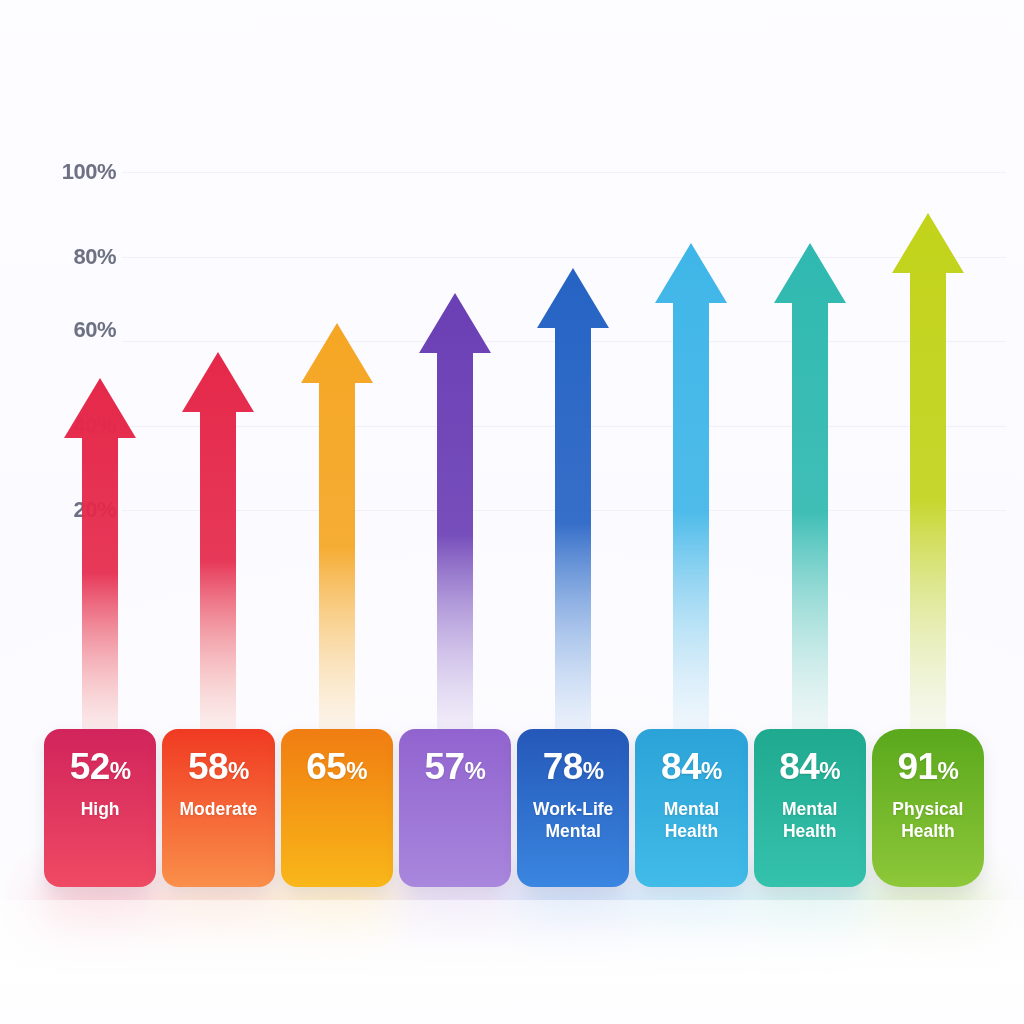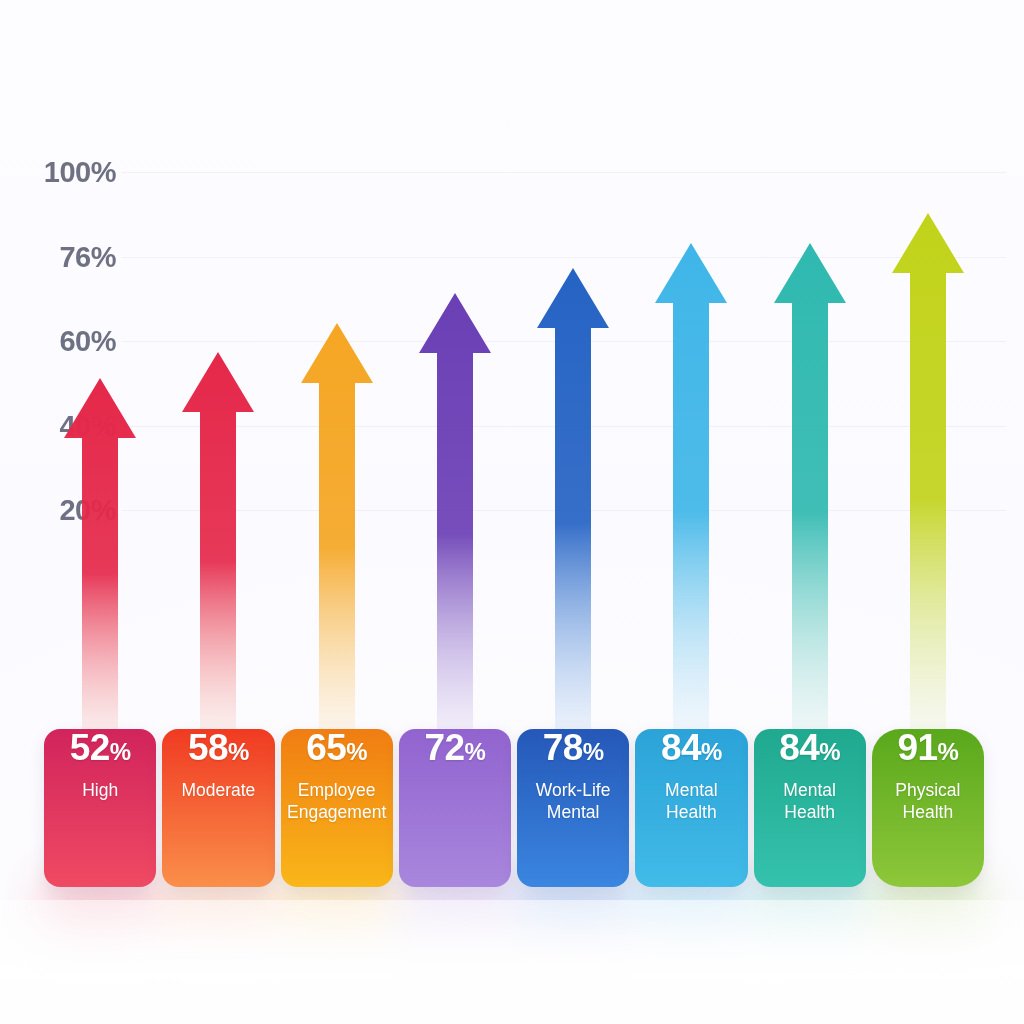--- a/index.html
+++ b/index.html
@@ -36,21 +36,21 @@
     right: 18px;
     height: 1px;
     background: rgba(140,140,170,0.095);
   }
 
   .ytick {
     position: absolute;
     left: 24px;
     width: 92px;
     text-align: right;
-    font-size: 29px;
+    font-size: 22px;
     font-weight: 700;
     letter-spacing: -0.5px;
     color: #6d7183;
     transform: translateY(-50%);
     white-space: nowrap;
   }
 
   
   .arrow {
     position: absolute;
@@ -70,20 +70,21 @@
   }
 
   .card {
     flex: 1 1 0;
     border-radius: 16px;
     position: relative;
     display: flex;
     flex-direction: column;
     align-items: center;
     justify-content: flex-start;
+    padding-top: 19px;
     box-sizing: border-box;
     box-shadow: 0 6px 16px rgba(60,50,90,0.10);
     overflow: hidden;
   }
 
   .card-value {
     font-size: 37px;
     font-weight: 700;
     line-height: 1;
     color: #ffffff;
@@ -93,21 +94,21 @@
   }
   .card-value .pct {
     font-size: 24px;
     font-weight: 600;
   }
 
   .card-label {
     margin-top: 13px;
     font-size: 17.5px;
     line-height: 1.26;
-    font-weight: 400;
+    font-weight: 700;
     color: #ffffff;
     text-align: center;
     text-shadow: 0 1px 2px rgba(0,0,0,0.13);
     padding: 0 3px;
     white-space: pre-line;
   }
 
   
   #reflection {
     position: absolute;
@@ -135,23 +136,23 @@
 </head>
 <body>
 
 <div id="stage">
 
   <div id="plot">
 
   <div class="gridline" style="top: 172px;"></div>
       <div class="ytick" style="top: 172px;">100%</div>
       <div class="gridline" style="top: 256.5px;"></div>
-      <div class="ytick" style="top: 256.5px;">76%</div>
+      <div class="ytick" style="top: 256.5px;">80%</div>
       <div class="gridline" style="top: 341px;"></div>
-      <div class="ytick" style="top: 341px;">60%</div>
+      <div class="ytick" style="top: 330px;">60%</div>
       <div class="gridline" style="top: 425.5px;"></div>
       <div class="ytick" style="top: 425.5px;">40%</div>
       <div class="gridline" style="top: 510px;"></div>
       <div class="ytick" style="top: 510px;">20%</div>
     </div>
 
   <div id="arrows">
       <div class="arrow" style="left: 64.125px; height: 354.2px;">
         <svg width="72" height="354.20000000000005" viewBox="0 0 72 354.20000000000005">
           <defs>
@@ -265,25 +266,23 @@
       <div class="card" style="background: linear-gradient(rgb(209, 36, 92) 0%, rgb(239, 74, 99) 100%);">
         <div class="card-value"><span>52</span><span class="pct">%</span></div>
         <div class="card-label">High</div>
       </div>
       <div class="card" style="background: linear-gradient(rgb(240, 58, 34) 0%, rgb(250, 143, 74) 100%);">
         <div class="card-value"><span>58</span><span class="pct">%</span></div>
         <div class="card-label">Moderate</div>
       </div>
       <div class="card" style="background: linear-gradient(rgb(240, 125, 18) 0%, rgb(249, 183, 25) 100%);">
         <div class="card-value"><span>65</span><span class="pct">%</span></div>
-        <div class="card-label">Employee
-Engagement</div>
       </div>
       <div class="card" style="background: linear-gradient(rgb(145, 99, 207) 0%, rgb(169, 135, 221) 100%);">
-        <div class="card-value"><span>72</span><span class="pct">%</span></div>
+        <div class="card-value"><span>57</span><span class="pct">%</span></div>
       </div>
       <div class="card" style="background: linear-gradient(rgb(37, 88, 184) 0%, rgb(58, 134, 224) 100%);">
         <div class="card-value"><span>78</span><span class="pct">%</span></div>
         <div class="card-label">Work-Life
 Mental</div>
       </div>
       <div class="card" style="background: linear-gradient(rgb(43, 163, 216) 0%, rgb(65, 187, 232) 100%);">
         <div class="card-value"><span>84</span><span class="pct">%</span></div>
         <div class="card-label">Mental
 Health</div>

